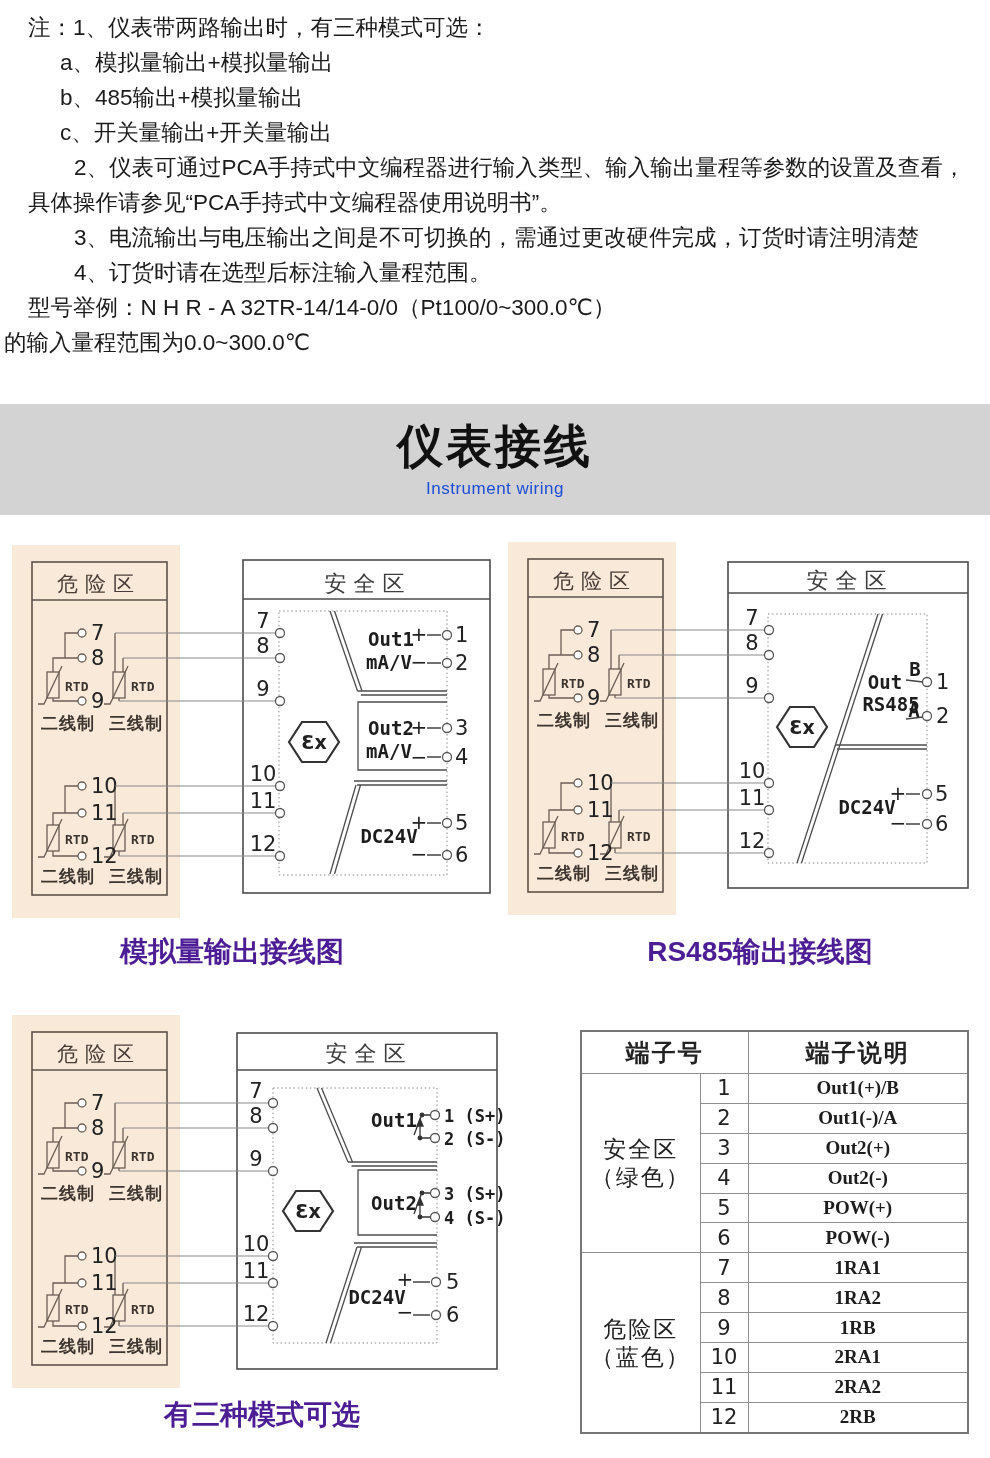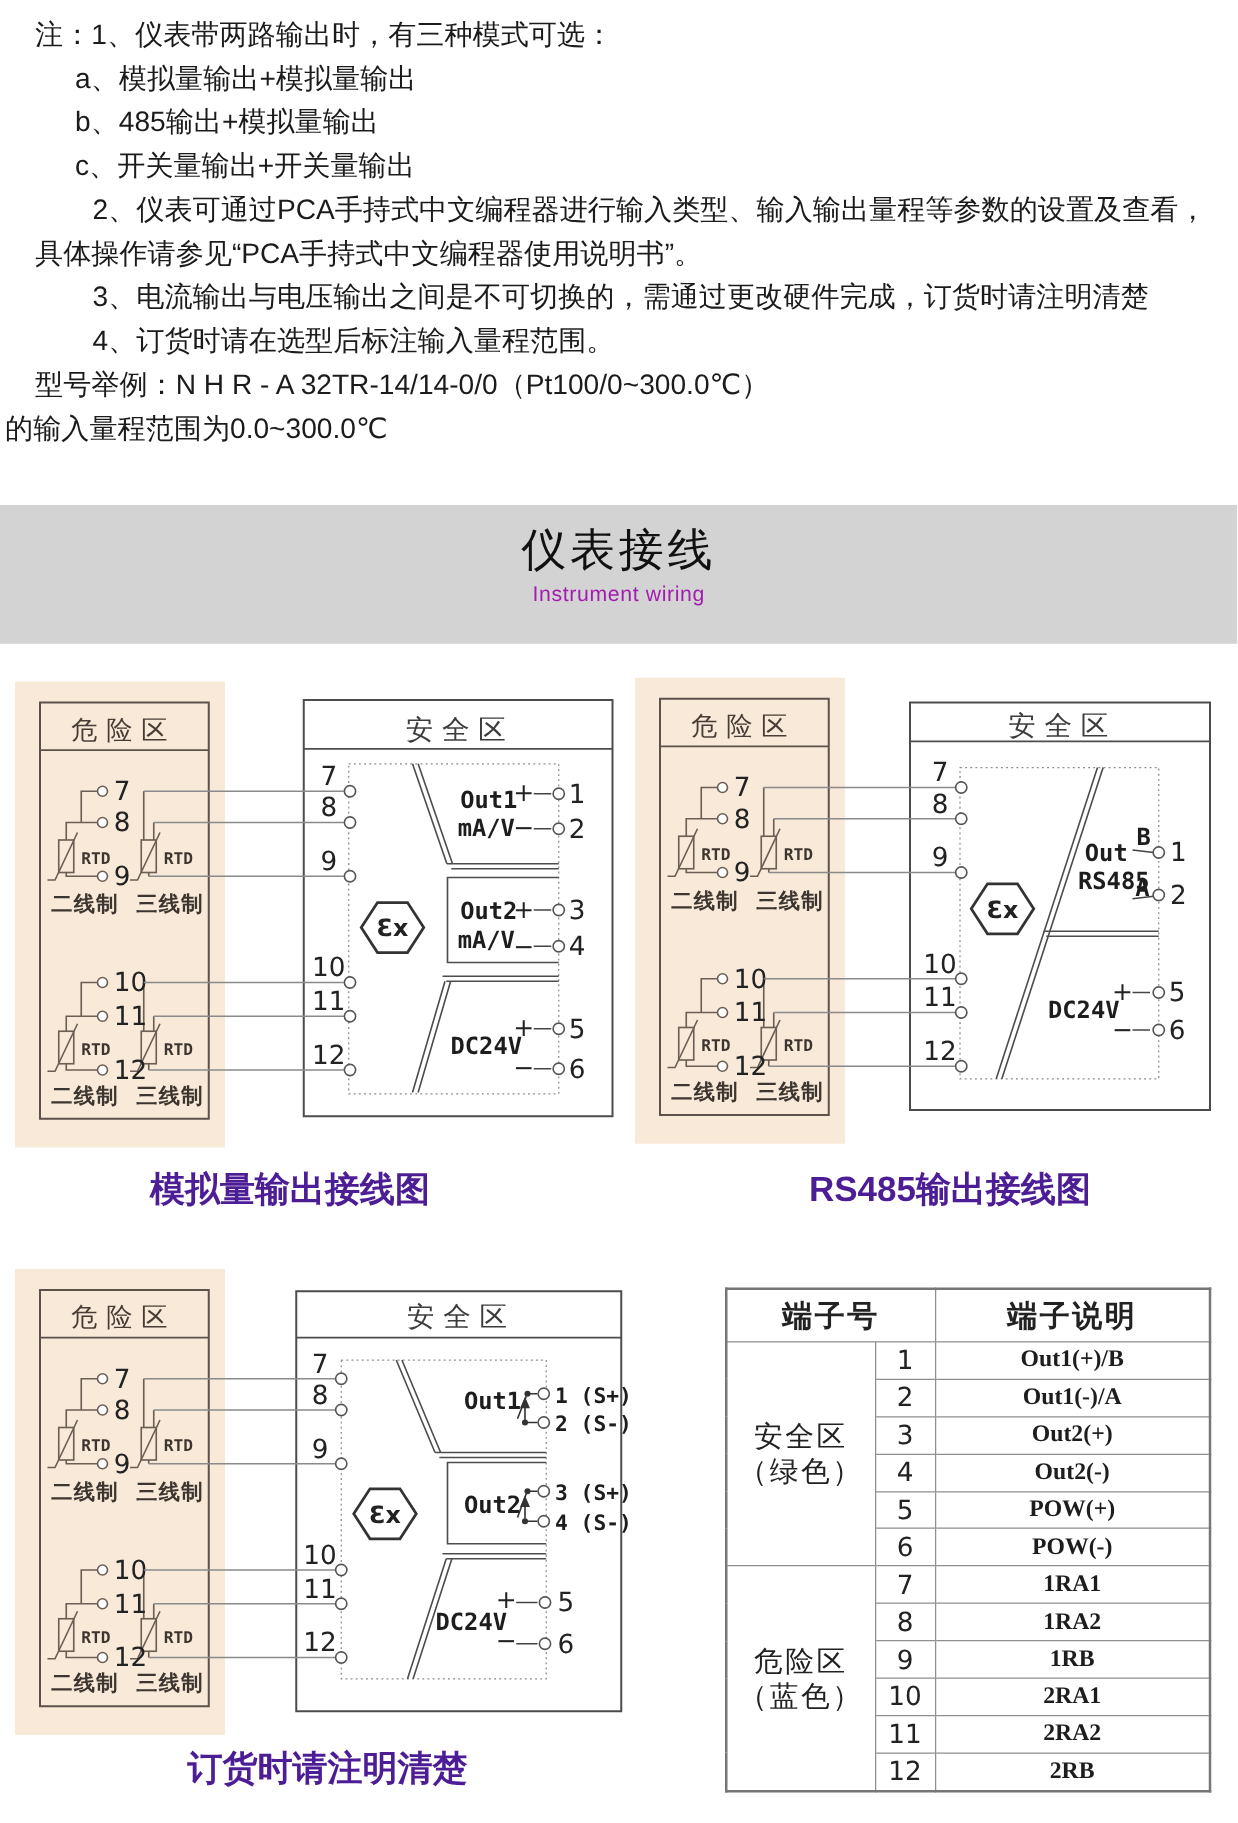--- a/index.html
+++ b/index.html
@@ -7,22 +7,22 @@
         font-family:"Liberation Sans","DejaVu Sans",sans-serif;color:#1b1b1b;}
   
   .notes{position:absolute;top:10px;left:0;width:990px;font-size:22.5px;line-height:35px;font-weight:500;}
   .nl{white-space:nowrap;}
   .ind-a{padding-left:28px;}
   .ind-b{padding-left:60px;}
   .ind-c{padding-left:74px;}
   .ind-e{padding-left:4px;}
   
   .banner{position:absolute;top:404px;left:0;width:990px;height:111px;background:#d3d3d3;text-align:center;}
-  .banner-title{margin-top:12px;font-size:36px;font-weight:normal;letter-spacing:3px;color:#111;}
-  .banner-sub{margin-top:1px;font-size:17px;color:#a21caf;letter-spacing:0.5px;}
+  .banner-title{margin-top:12px;font-size:46px;font-weight:bold;letter-spacing:3px;color:#111;}
+  .banner-sub{margin-top:1px;font-size:17px;color:#1d4ed8;letter-spacing:0.5px;}
   
   .diag{position:absolute;}
   .d1{left:0;top:545px;}
   .d2{left:498px;top:542px;}
   .d3{left:0;top:1015px;}
   .cap{position:absolute;font-size:28px;font-weight:600;text-align:center;color:#4c1d95;}
   .cap1{left:67px;top:933px;width:330px;}
   .cap2{left:595px;top:933px;width:330px;}
   .cap3{left:97px;top:1396px;width:330px;}
   
@@ -294,21 +294,21 @@
     <text class="t-mono-s" x="444" y="107">1 (S+)</text>
     <text class="t-mono-s" x="444" y="130">2 (S-)</text>
     <text class="t-mono-s" x="444" y="185">3 (S+)</text>
     <text class="t-mono-s" x="444" y="209">4 (S-)</text>
     <text class="t-mono" x="377" y="289" text-anchor="middle">DC24V</text>
     <text class="t-sign" x="405" y="271" text-anchor="middle">+</text>
     <text class="t-sign" x="405" y="304" text-anchor="middle">−</text>
     <text class="t-num" x="446" y="274">5</text>
     <text class="t-num" x="446" y="307">6</text>
   </svg>
-  <div class="cap cap3">订货时请注明清楚</div>
+  <div class="cap cap3">有三种模式可选</div>
 
   <table class="tbl">
     <colgroup>
         <col style="width:119px">
         <col style="width:48px">
         <col style="width:220px">
       </colgroup>
     <tbody>
         <tr>
       <td colspan="2" class="th">端子号</td>

